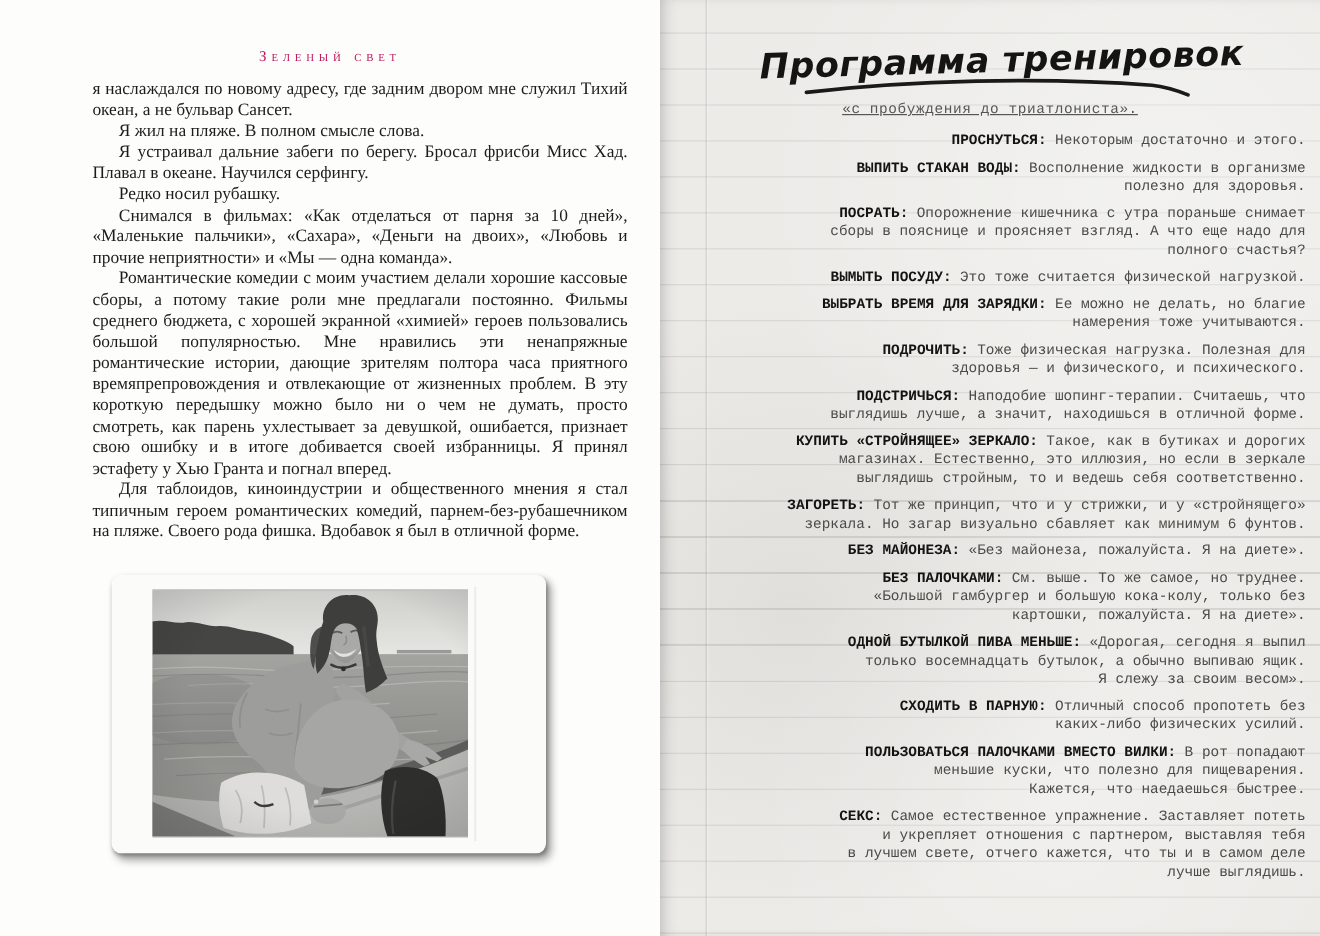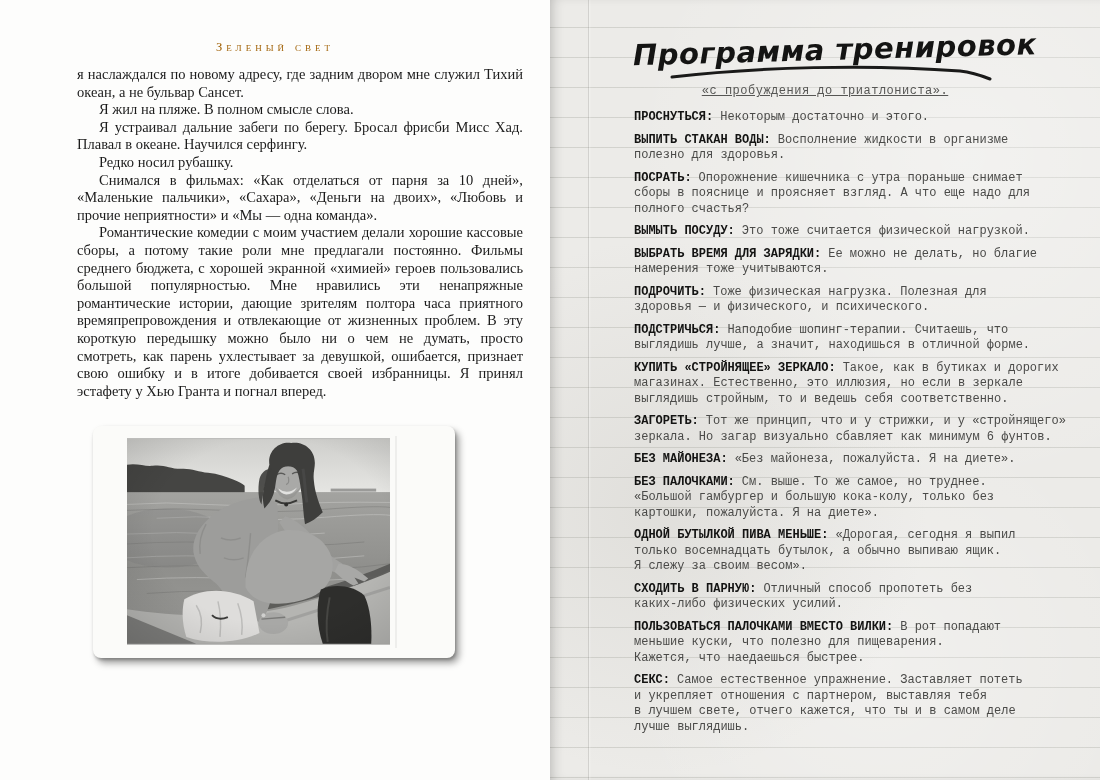--- a/index.html
+++ b/index.html
@@ -7,21 +7,21 @@
     width:1100px;height:780px;display:flex;overflow:hidden;
     font-family:"Liberation Serif", serif;position:relative;
   }
   
   .left-page{
     width:550px;height:780px;background:#fdfdfc;position:relative;
     box-sizing:border-box;padding:38px 27px 0 77px;
   }
   .running-head{
     position:absolute;top:40px;left:0;right:0;text-align:center;
-    font-variant:small-caps;letter-spacing:4px;font-size:12.5px;color:#a16207;
+    font-variant:small-caps;letter-spacing:4px;font-size:12.5px;color:#be185d;
   }
   .left-body{margin-top:28px;}
   .left-body p{
     margin:0;font-size:14.5px;line-height:17.6px;color:#1c1c1c;
     text-align:justify;hyphens:auto;
   }
   .left-body p.indent{text-indent:22px;}
   
   .photo-frame{
     margin:26px 0 0 16px;width:362px;height:232px;background:#fbfbf9;
@@ -58,38 +58,39 @@
   }
   .title-underline{display:block;margin:-2px auto 0;transform:translateX(8px);}
   .subtitle{
     margin-top:3px;font-family:"Liberation Mono", monospace;
     font-size:12px;color:#565654;letter-spacing:0.5px;text-decoration:underline;
   }
   .workout-list{
     margin:12px 12px 0 84px;
     font-family:"Liberation Mono", monospace;font-size:12px;line-height:15.5px;
   }
-  .list-item{margin:0 0 7px 0;}
+  .list-item{margin:0 0 7px 0;text-align:right;}
   .list-item .label{font-weight:700;color:#131312;margin-right:7px;}
   .list-item .body{color:#4a4a48;white-space:pre-line;}
 </style>
 </head>
 <body>
 
 <div class="spread">
 
   <div class="left-page">
     <div class="running-head">Зеленый свет</div>
     <div class="left-body">
         <p>я наслаждался по новому адресу, где задним двором мне служил Тихий океан, а не бульвар Сансет.</p>
         <p class="indent">Я жил на пляже. В полном смысле слова.</p>
         <p class="indent">Я устраивал дальние забеги по берегу. Бросал фрисби Мисс Хад. Плавал в океане. Научился серфингу.</p>
         <p class="indent">Редко носил рубашку.</p>
         <p class="indent">Снимался в фильмах: «Как отделаться от парня за 10 дней», «Маленькие пальчики», «Сахара», «Деньги на двоих», «Любовь и прочие неприятности» и «Мы — одна команда».</p>
         <p class="indent">Романтические комедии с моим участием делали хорошие кассовые сборы, а потому такие роли мне предлагали постоянно. Фильмы среднего бюджета, с хорошей экранной «химией» героев пользовались большой популярностью. Мне нравились эти ненапряжные романтические истории, дающие зрителям полтора часа приятного времяпрепровождения и отвлекающие от жизненных проблем. В эту короткую передышку можно было ни о чем не думать, просто смотреть, как парень ухлестывает за девушкой, ошибается, признает свою ошибку и в итоге добивается своей избранницы. Я принял эстафету у Хью Гранта и погнал вперед.</p>
+        <p class="indent">Для таблоидов, киноиндустрии и общественного мнения я стал типичным героем романтических комедий, парнем-без-рубашечником на пляже. Своего рода фишка. Вдобавок я был в отличной форме.</p>
       </div>
 
     <div class="photo-frame">
       <svg class="photo" viewBox="0 0 266 207" role="img" aria-label="Черно-белое фото: улыбающийся длинноволосый мужчина без рубашки сидит на лодке в океане, на горизонте полоса деревьев">
         <defs>
           <linearGradient id="sky" x1="0" y1="0" x2="0" y2="1">
             <stop offset="0" stop-color="#cfcfcc"></stop>
               <stop offset="1" stop-color="#e7e7e4"></stop>
           </linearGradient>
           <linearGradient id="water" x1="0" y1="0" x2="0" y2="1">

